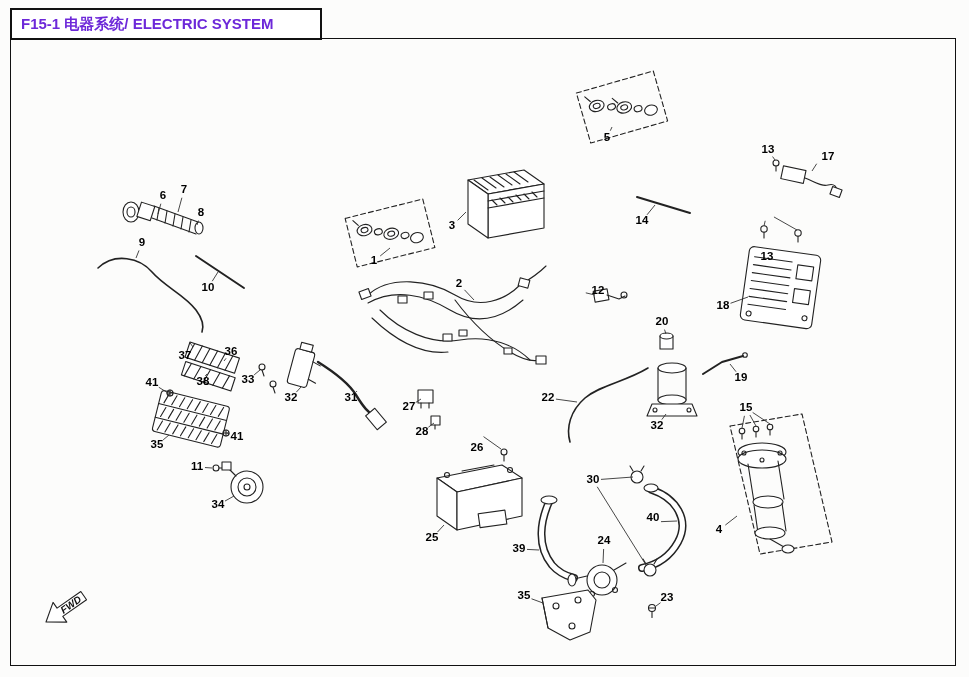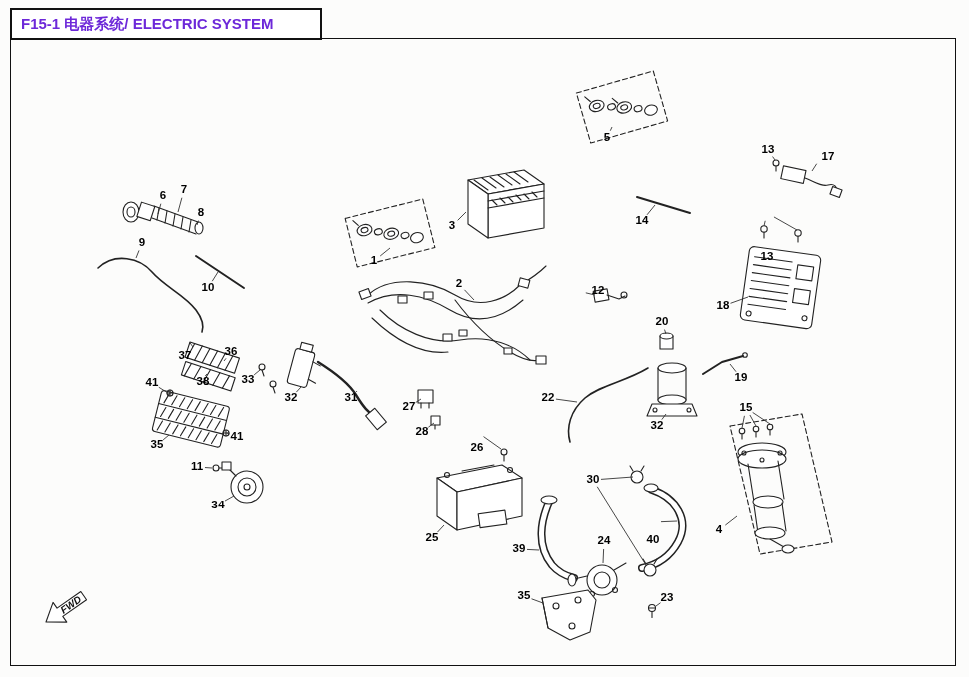--- a/index.html
+++ b/index.html
@@ -372,23 +372,23 @@
       <div class="part-label" style="left: 604px; top: 541px;">24</div>
       <div class="part-label" style="left: 432px; top: 538px;">25</div>
       <div class="part-label" style="left: 477px; top: 448px;">26</div>
       <div class="part-label" style="left: 409px; top: 407px;">27</div>
       <div class="part-label" style="left: 422px; top: 432px;">28</div>
       <div class="part-label" style="left: 524px; top: 596px;">35</div>
       <div class="part-label" style="left: 593px; top: 480px;">30</div>
       <div class="part-label" style="left: 351px; top: 398px;">31</div>
       <div class="part-label" style="left: 291px; top: 398px;">32</div>
       <div class="part-label" style="left: 248px; top: 380px;">33</div>
-      <div class="part-label" style="left: 218px; top: 505px; font-family: Liberation Mono, monospace;">34</div>
+      <div class="part-label" style="left: 218px; top: 505px;">34</div>
       <div class="part-label" style="left: 157px; top: 445px;">35</div>
       <div class="part-label" style="left: 231px; top: 352px;">36</div>
       <div class="part-label" style="left: 185px; top: 356px;">37</div>
       <div class="part-label" style="left: 203px; top: 382px;">38</div>
       <div class="part-label" style="left: 519px; top: 549px;">39</div>
-      <div class="part-label" style="left: 653px; top: 540px;">40</div>
+      <div class="part-label" style="left: 653px; top: 518px;">40</div>
       <div class="part-label" style="left: 152px; top: 383px;">41</div>
       <div class="part-label" style="left: 237px; top: 437px;">41</div>
     </div>
 </div>
 
 </body></html>

